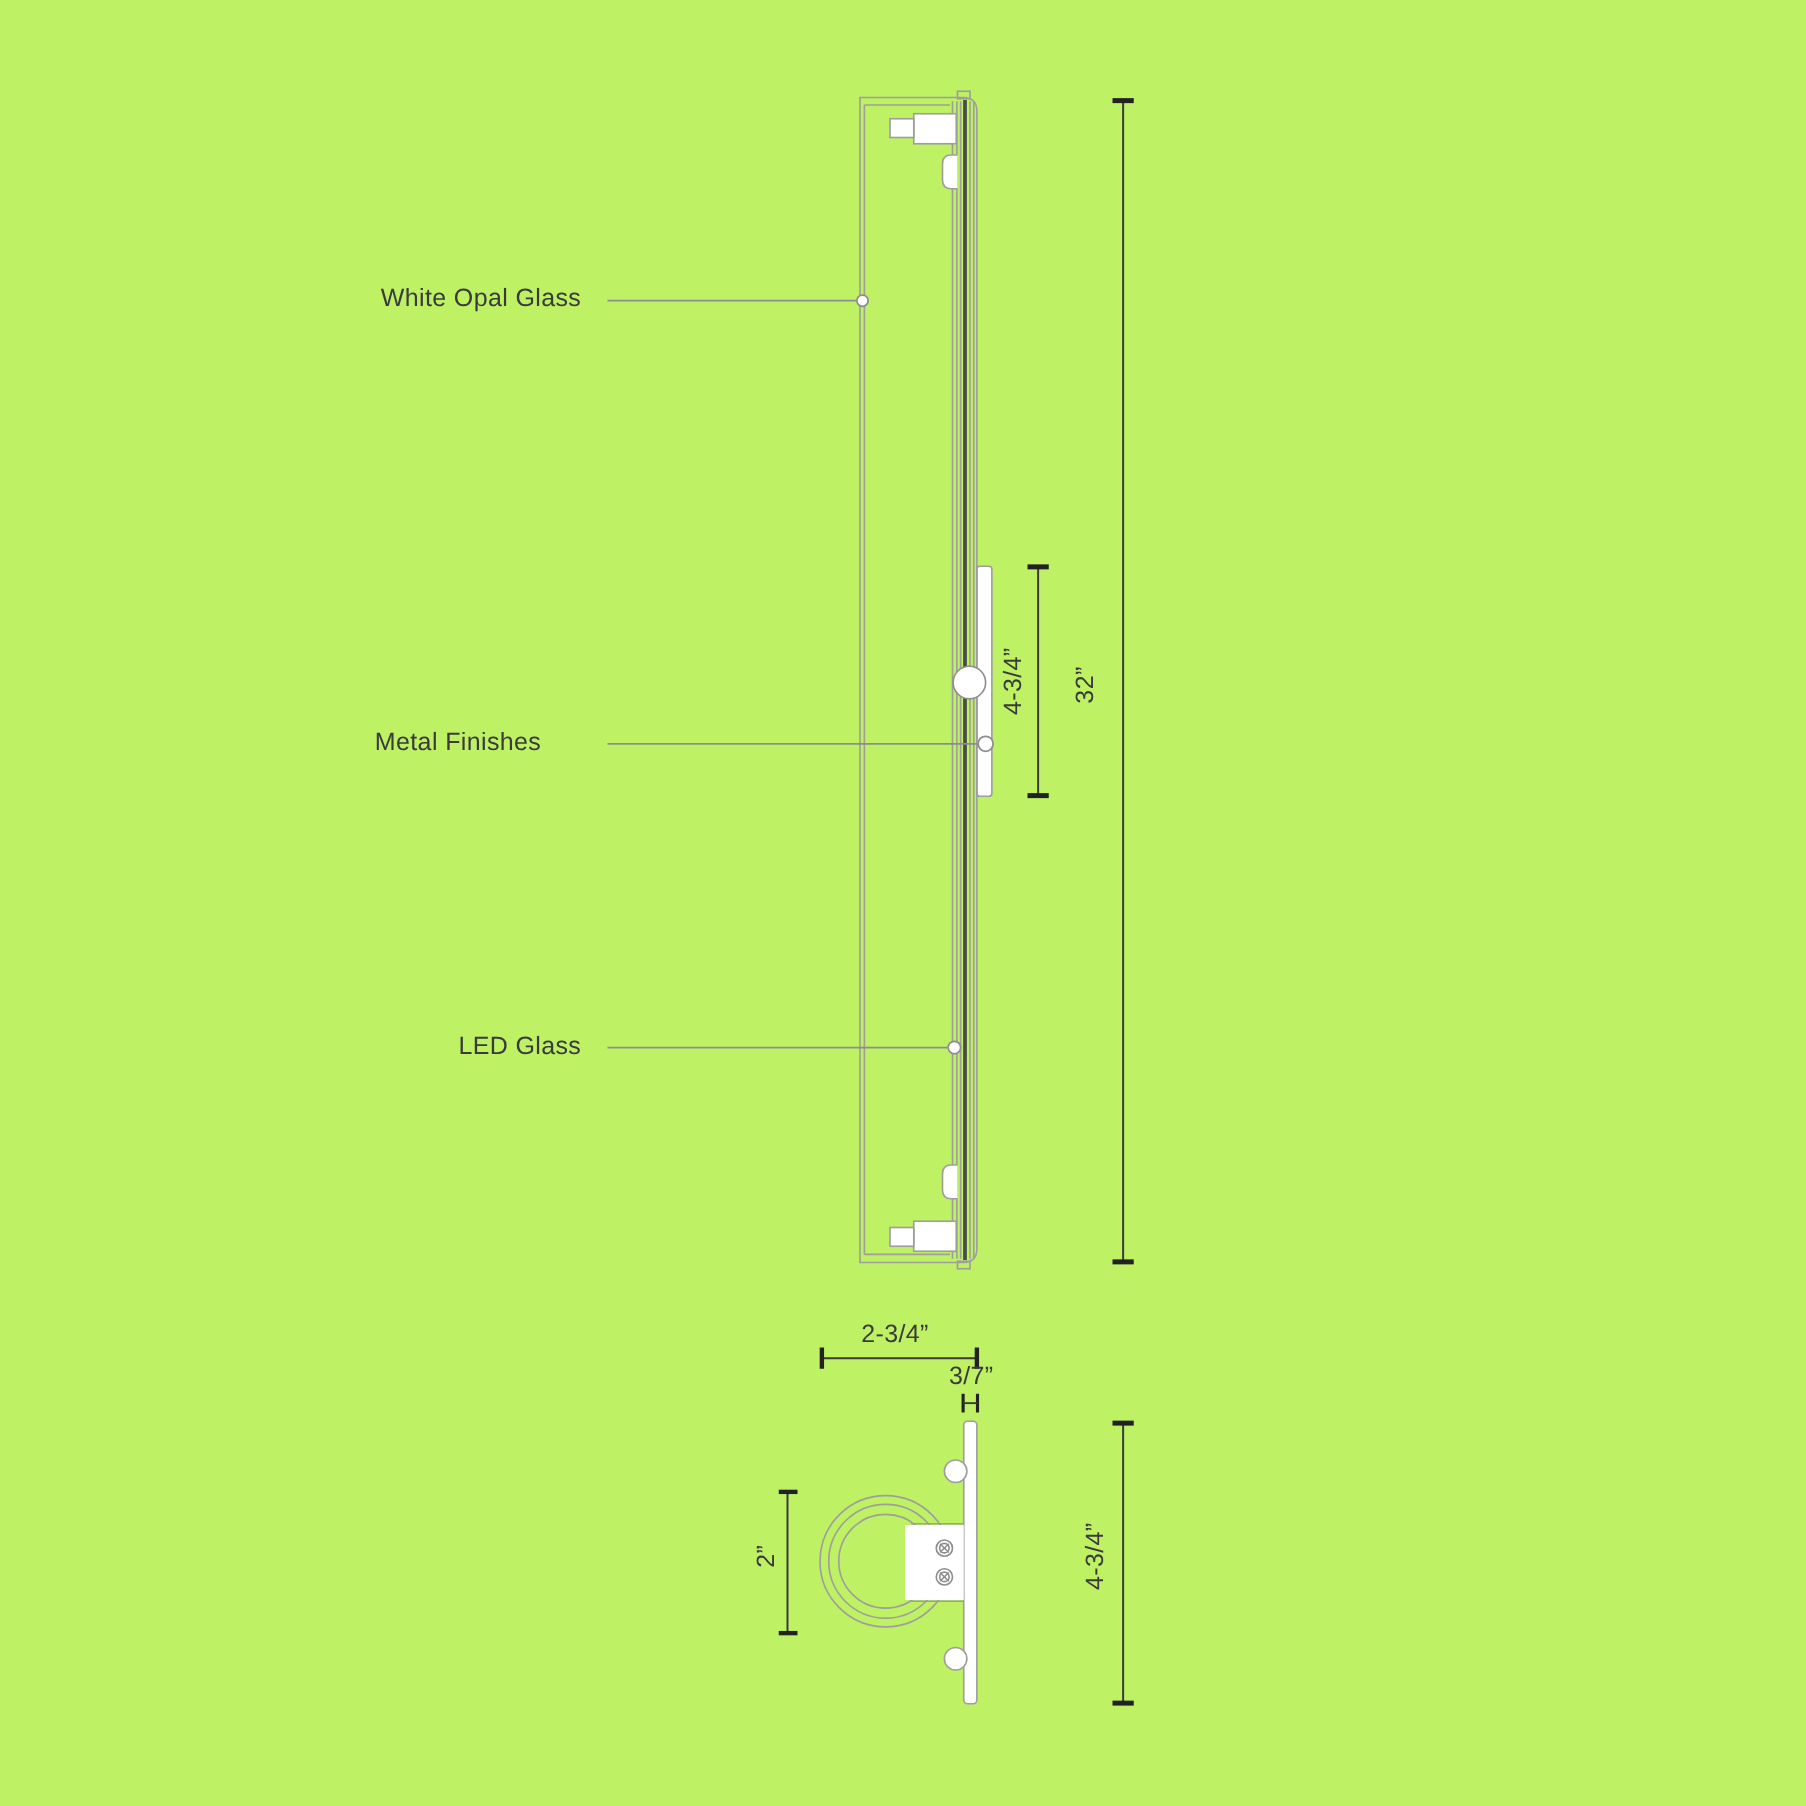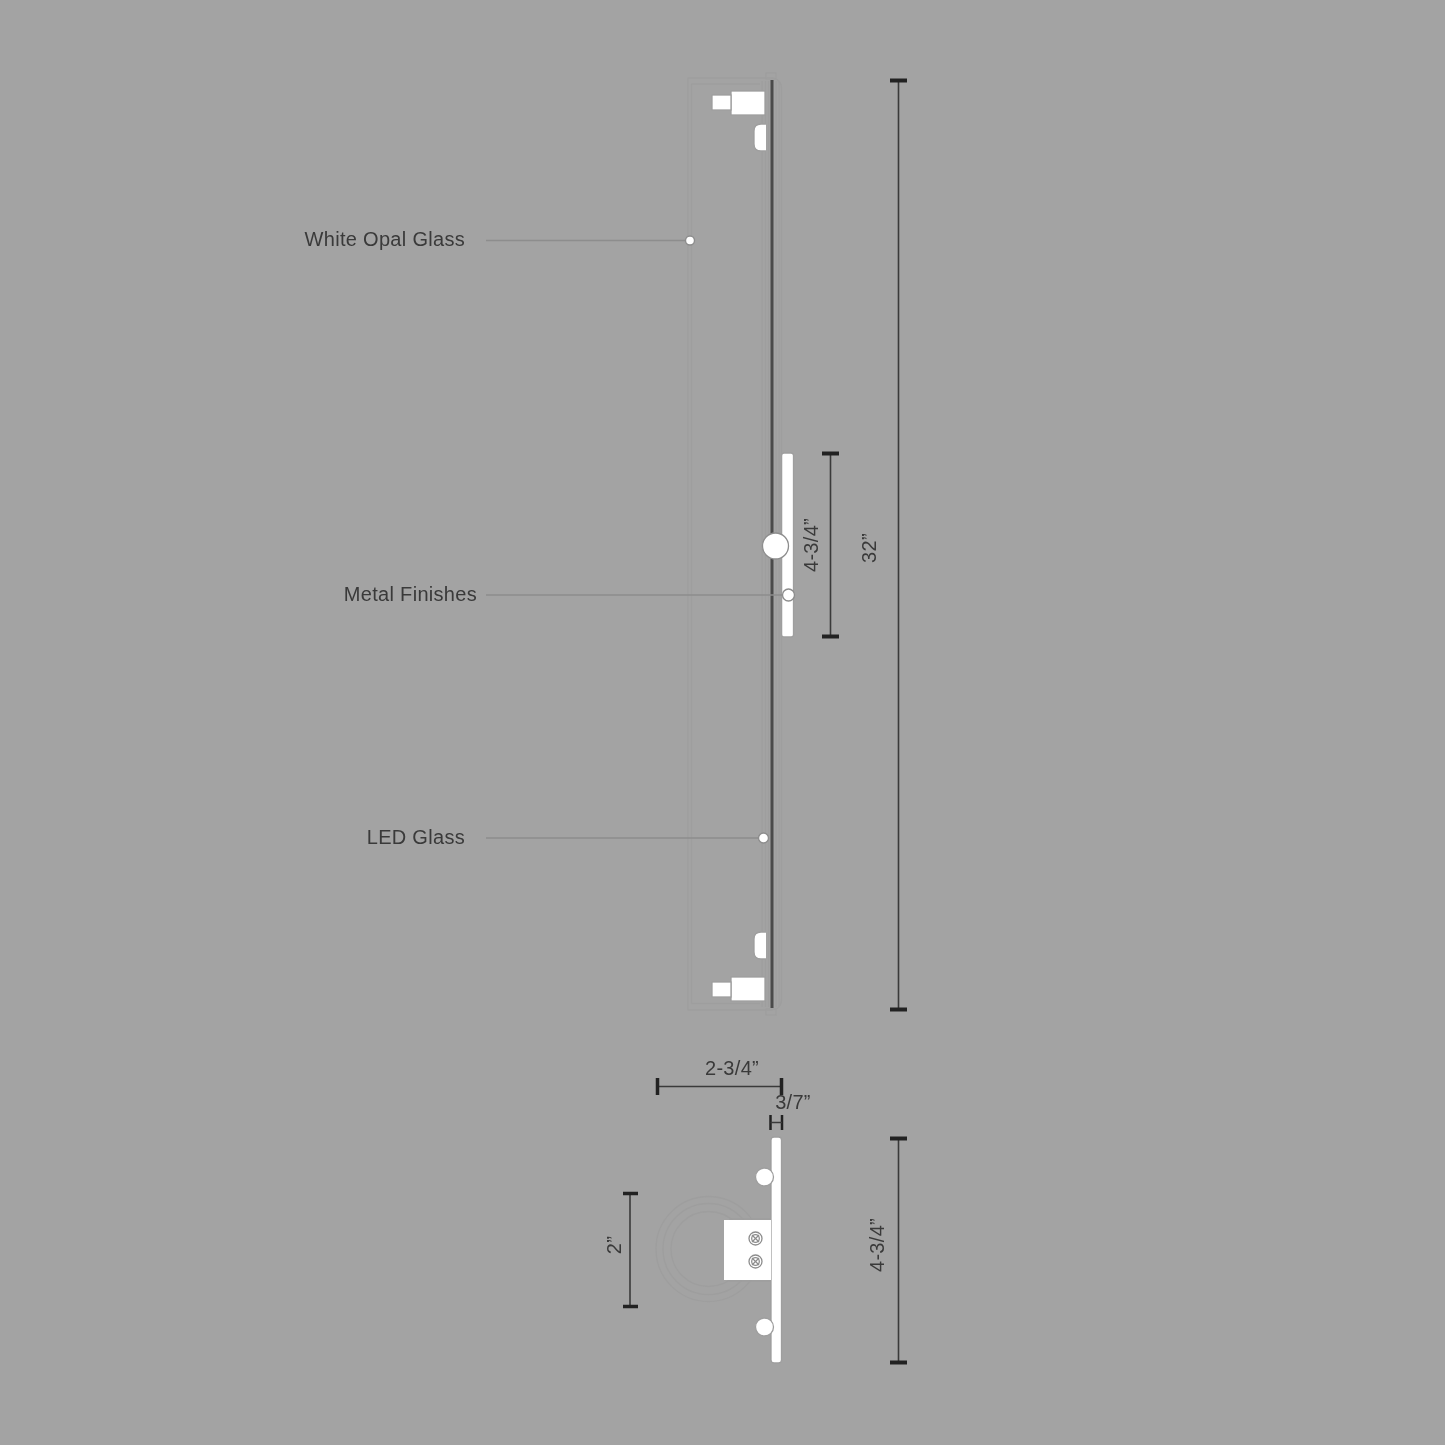--- a/index.html
+++ b/index.html
@@ -1,32 +1,32 @@
 <!DOCTYPE html>
 <html><head>
 <meta charset="utf-8">
 <style>
   html,body{margin:0;padding:0;background:#ffffff;}
   #canvas{
     position:relative;
     width:1445px;height:1445px;
-    background:#a3a3a3;
+    background:#bef264;
     font-family:"Liberation Sans", sans-serif;
     overflow:hidden;
   }
   #drawing-svg{position:absolute;left:0;top:0;}
   .lbl{
     position:absolute;
     font-size:20px;
     color:#3a3a3a;
     white-space:nowrap;
     letter-spacing:0.3px;
   }
   .lbl.callout{transform:translateY(-52%);}
-  .lbl.dim-h{transform:translate(-50%,-50%);margin-left:16px;}
+  .lbl.dim-h{transform:translate(-50%,-50%);}
   .lbl.dim-v{transform:translate(-50%,-50%) rotate(-90deg);}
 </style>
 </head>
 <body>
 
 <div id="canvas">
 
   <svg id="drawing-svg" width="1445" height="1445" viewBox="0 0 1445 1445">
 
     <g fill="none" stroke="#9e9e9e" stroke-width="1.3">
@@ -139,21 +139,21 @@
 
     <g stroke="#3a3a3a">
       <line x1="898.5" y1="1139" x2="898.5" y2="1362" stroke-width="1.6"></line>
       <line x1="890" y1="1138.5" x2="907" y2="1138.5" stroke-width="4" stroke="#222222"></line>
       <line x1="890" y1="1362.5" x2="907" y2="1362.5" stroke-width="4" stroke="#222222"></line>
     </g>
   </svg>
 
   <div class="lbl callout" style="right:980px; top:240px;">White Opal Glass</div>
 
-  <div class="lbl callout" style="right:968px; top:595px;margin-left:37px;">Metal Finishes</div>
+  <div class="lbl callout" style="right:1012px; top:595px;margin-left:37px;">Metal Finishes</div>
 
   <div class="lbl callout" style="right:980px; top:838px;">LED Glass</div>
 
   <div class="lbl dim-v" style="left:869px; top:548px;">32”</div>
 
   <div class="lbl dim-v" style="left:811px; top:545px;">4-3/4”</div>
 
   <div class="lbl dim-h" style="left:716px; top:1068px;">2-3/4”</div>
 
   <div class="lbl dim-h" style="left:777px; top:1102px;">3/7”</div>

